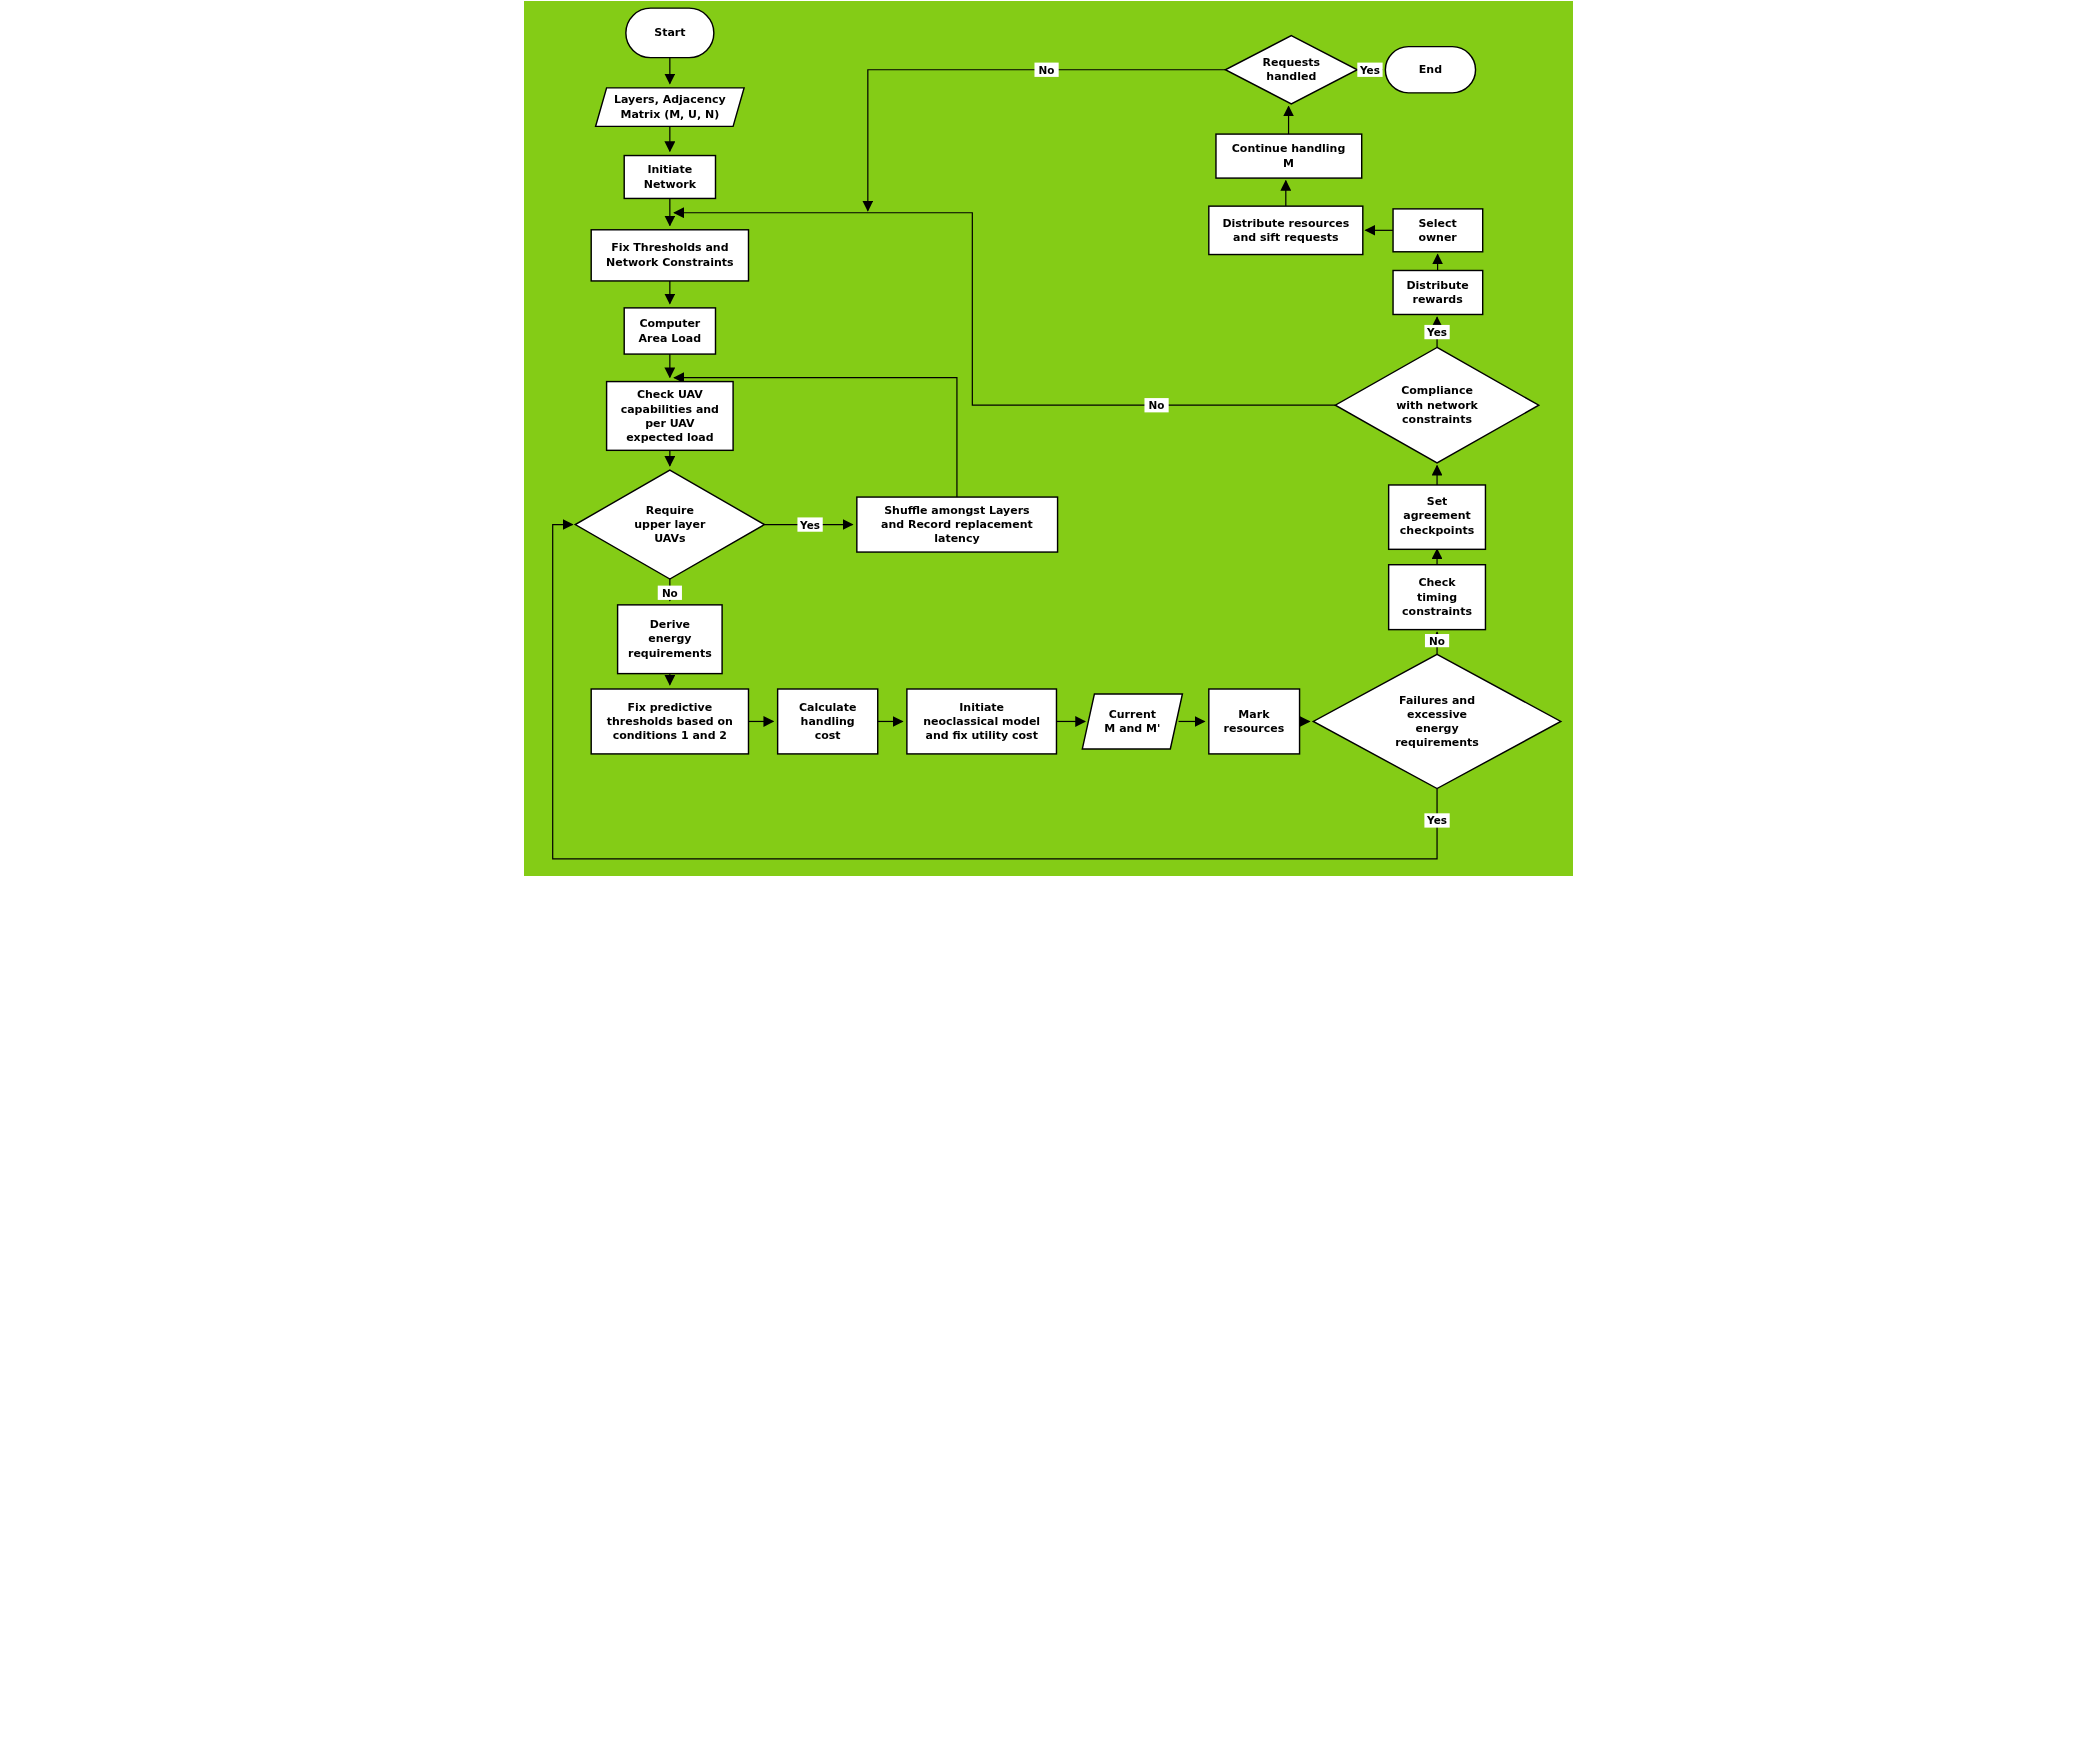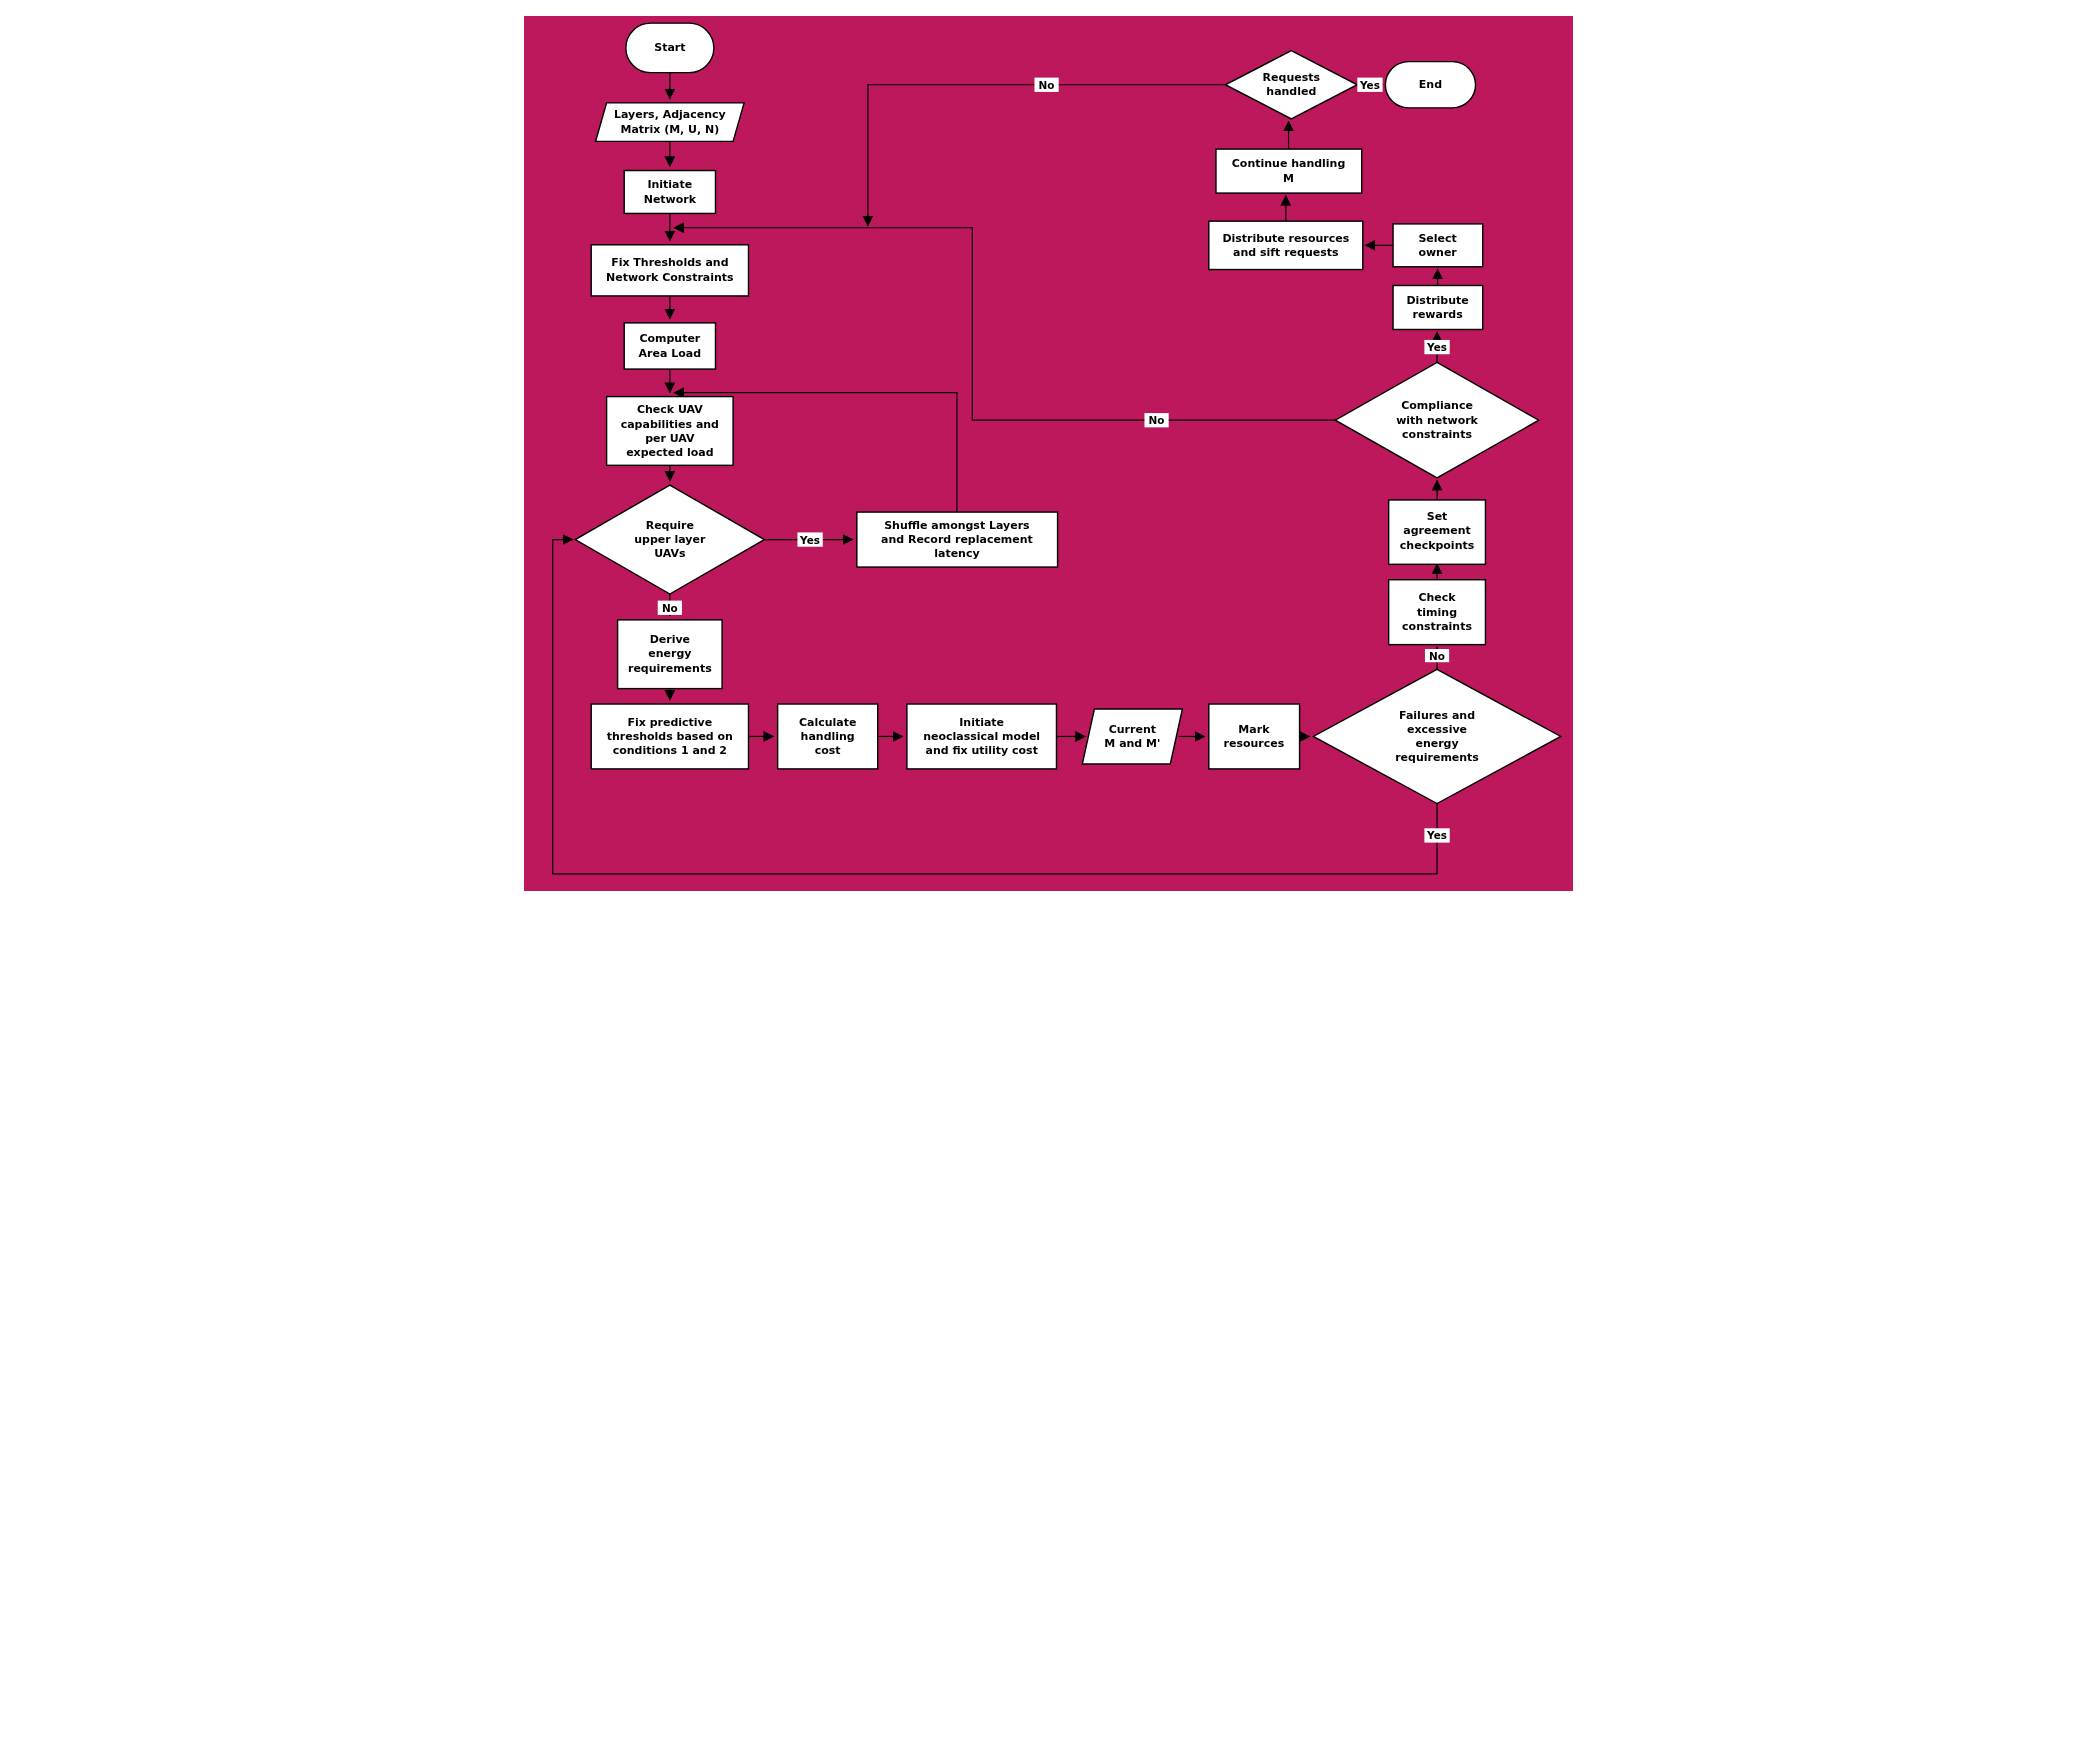--- a/index.html
+++ b/index.html
@@ -1,16 +1,16 @@
 <!DOCTYPE html>
 <html style="font-size:8.8px"><head>
 <meta charset="utf-8">
 <style>
   html,body{margin:0;padding:0;background:#ffffff;}
-  .page{width:1049px;height:875px;background:#be185d;margin:16px auto;position:relative;
+  .page{width:1049px;height:875px;background:#84cc16;margin:1px auto;position:relative;
         font-family:"DejaVu Sans","Liberation Sans",sans-serif;}
   svg{display:block;}
   .shape{fill:#ffffff;stroke:#000000;stroke-width:2.6px;}
   .edge{fill:none;stroke:#000000;stroke-width:2.2px;}
   .nodetext{fill:#000000;font-weight:bold;font-size:20px;text-anchor:middle;
             font-family:"DejaVu Sans","Liberation Sans",sans-serif;}
   .edgelabel{fill:#000000;font-weight:bold;font-size:19px;text-anchor:middle;
              font-family:"DejaVu Sans","Liberation Sans",sans-serif;}
   .labelbg{fill:#ffffff;stroke:none;}
 </style>

